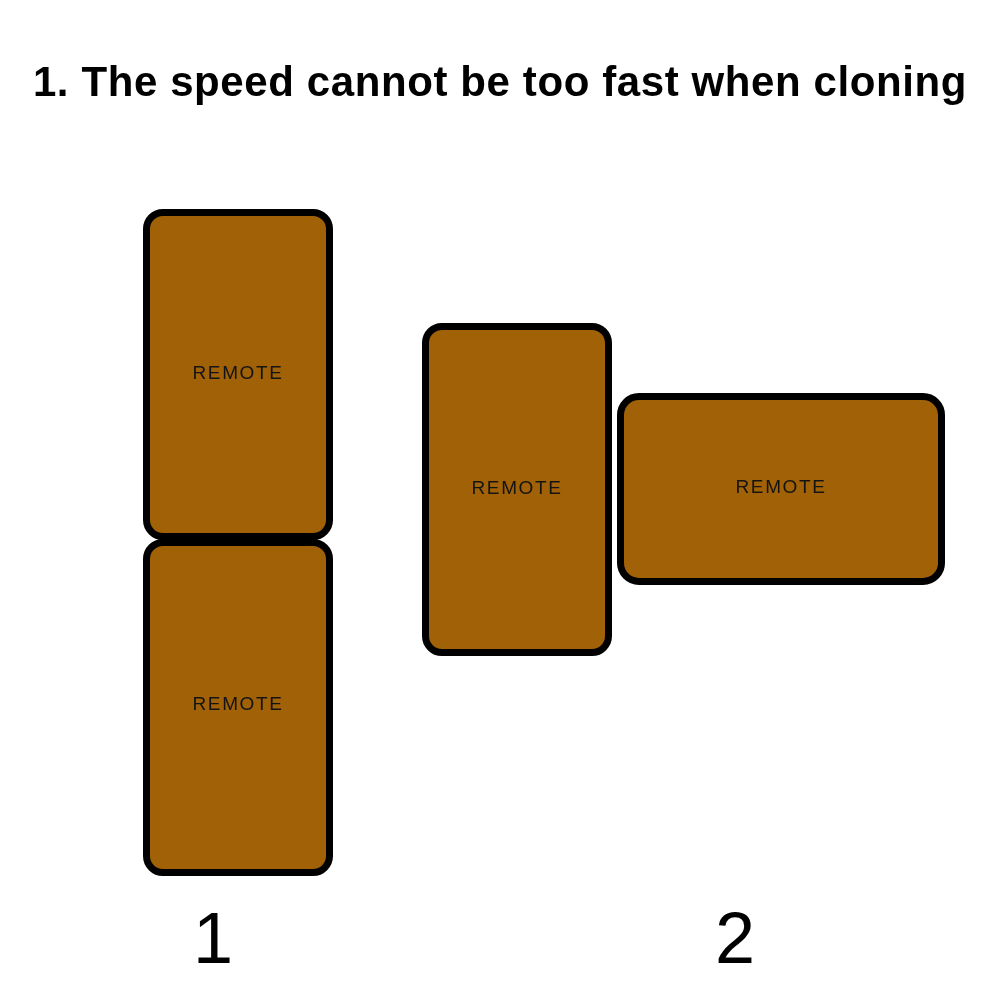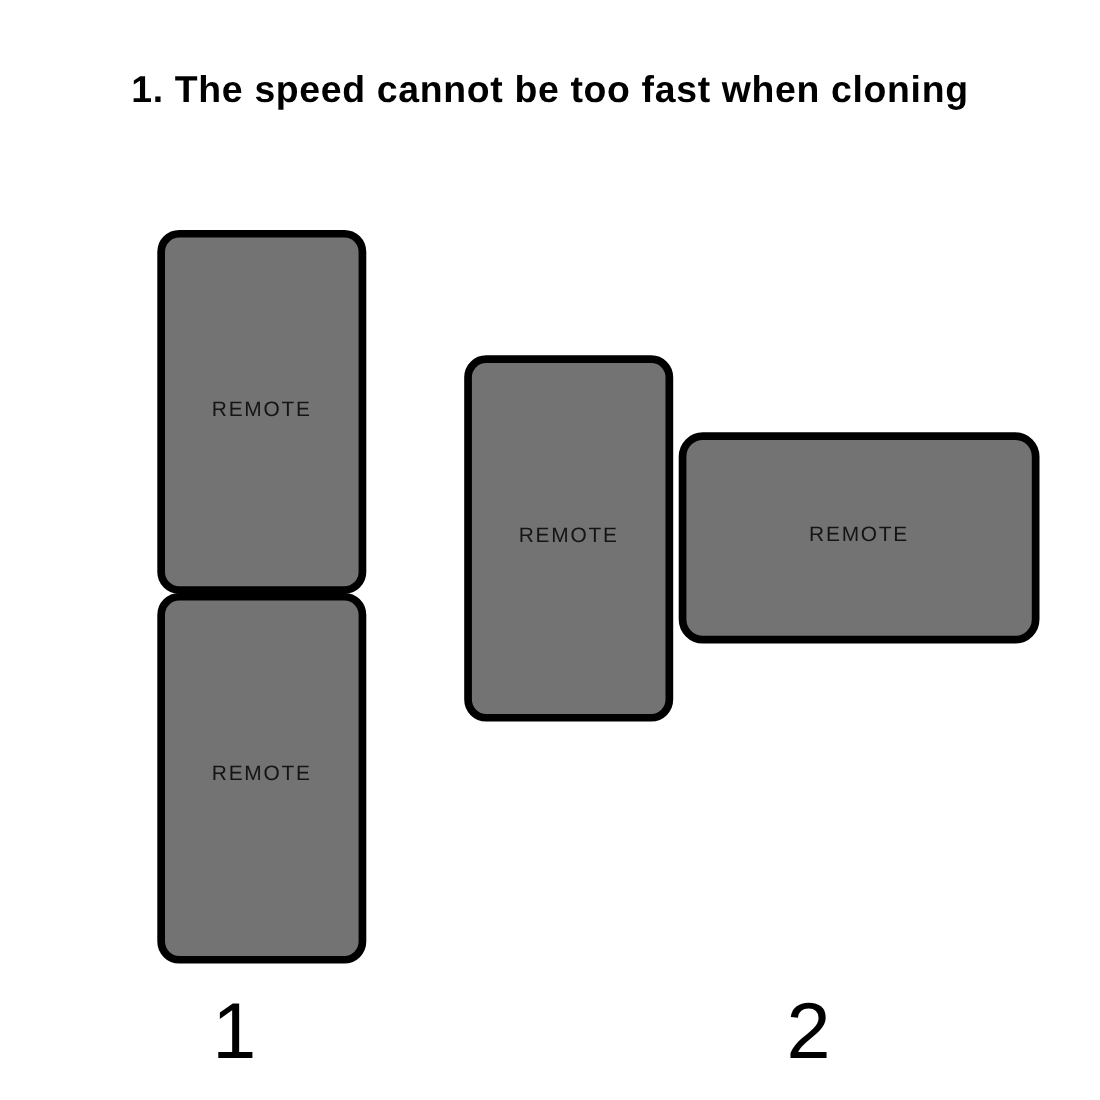--- a/index.html
+++ b/index.html
@@ -26,32 +26,32 @@
     position: absolute;
     left: 0;
     top: 54px;
     width: 1000px;
     text-align: center;
   }
   .heading-line {
     display: block;
     font-family: "Liberation Sans", sans-serif;
     font-weight: bold;
-    font-size: 34px;
+    font-size: 42px;
     line-height: 56px;
     letter-spacing: 0.6px;
     color: #000000;
     white-space: nowrap;
   }
 
   
   .remote {
     position: absolute;
     box-sizing: border-box;
-    background: #737373;
+    background: #a16207;
     border: 7px solid #000000;
     border-radius: 20px;
     display: flex;
     align-items: center;
     justify-content: center;
   }
   .remote-label {
     font-family: "Liberation Sans", sans-serif;
     font-weight: 400;
     font-size: 19px;

